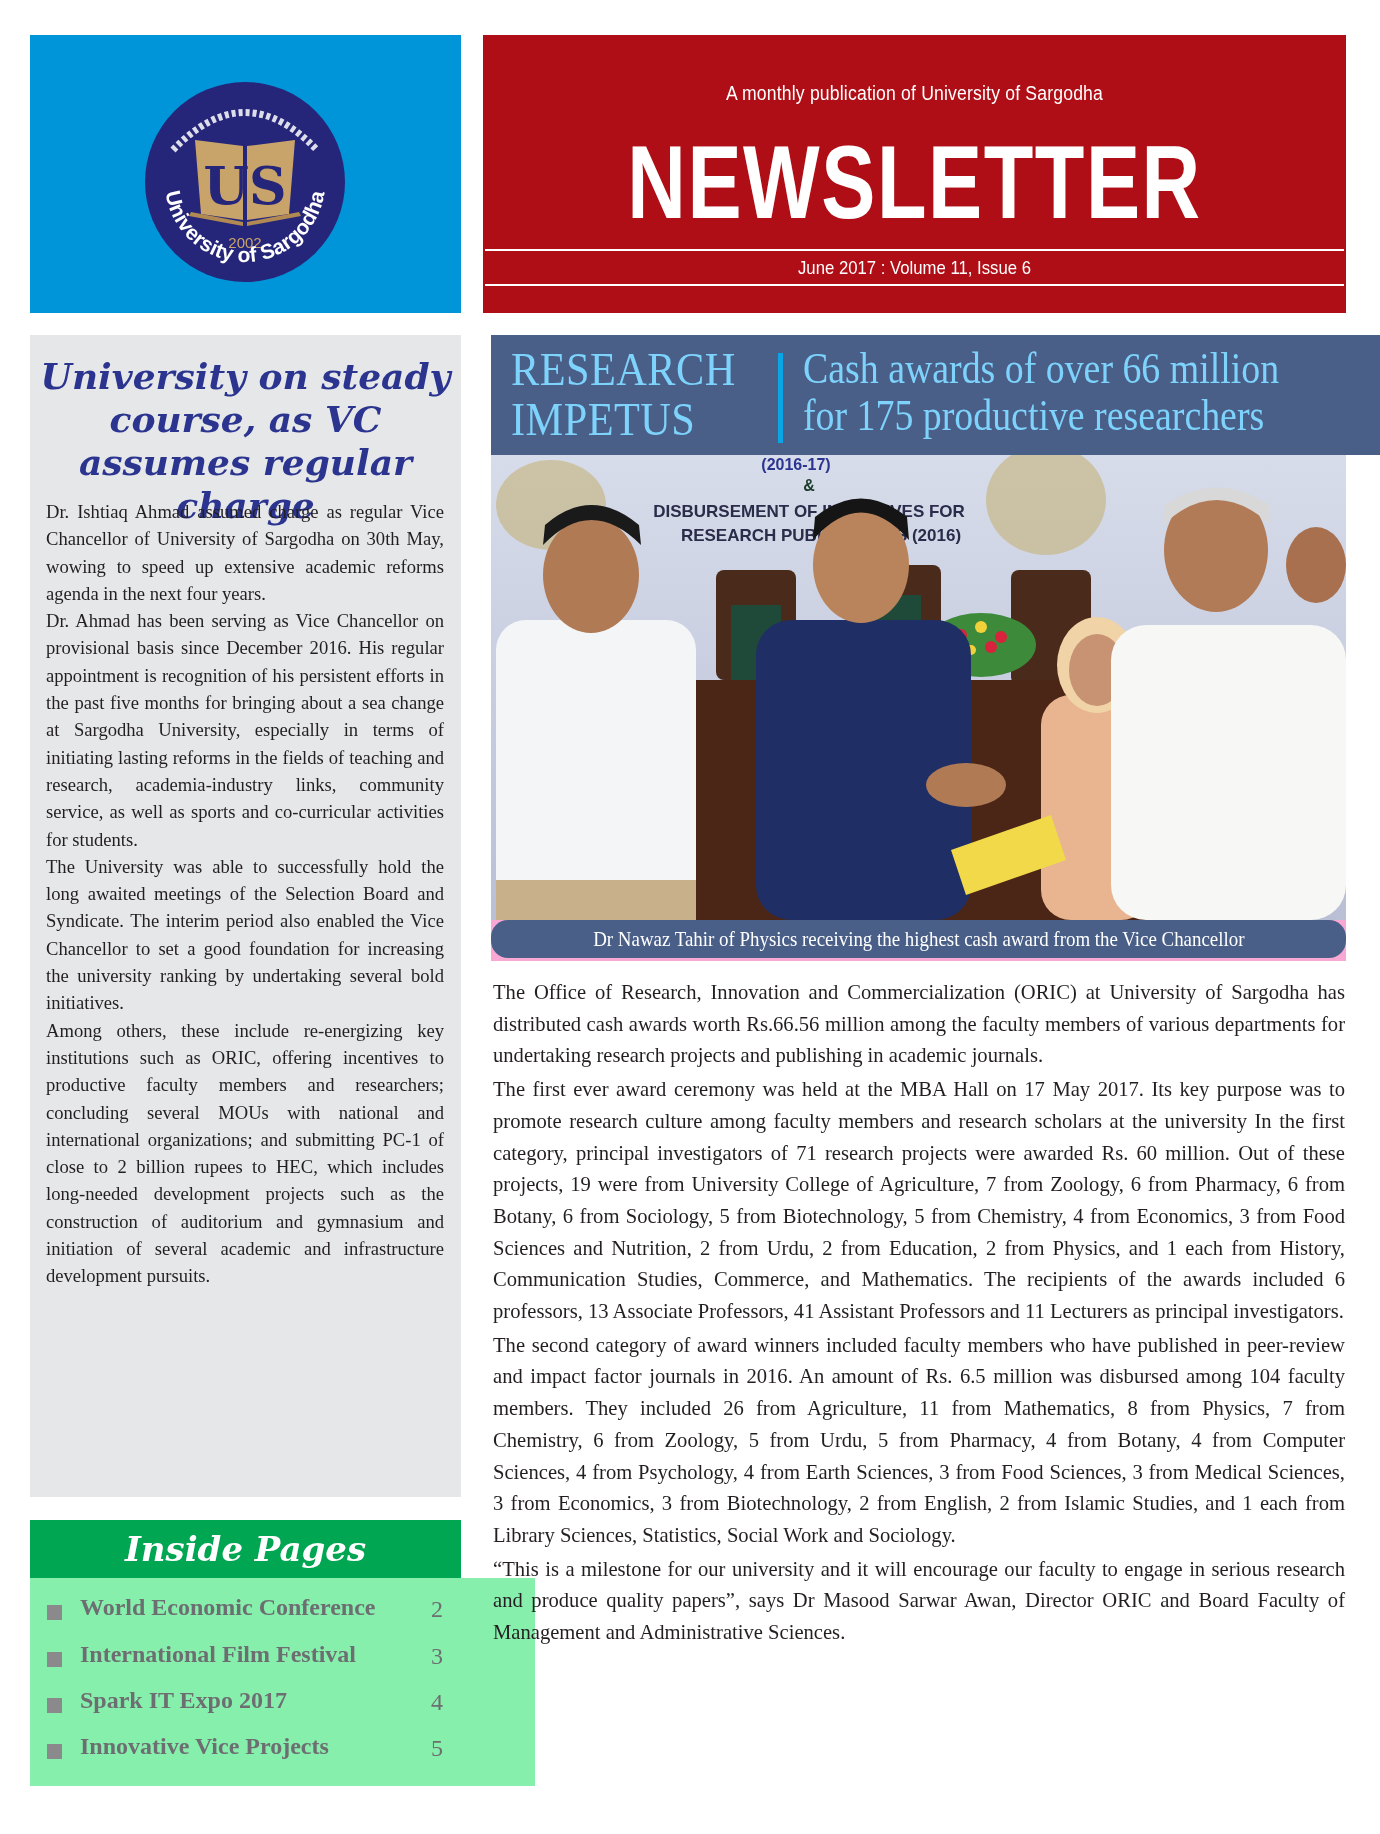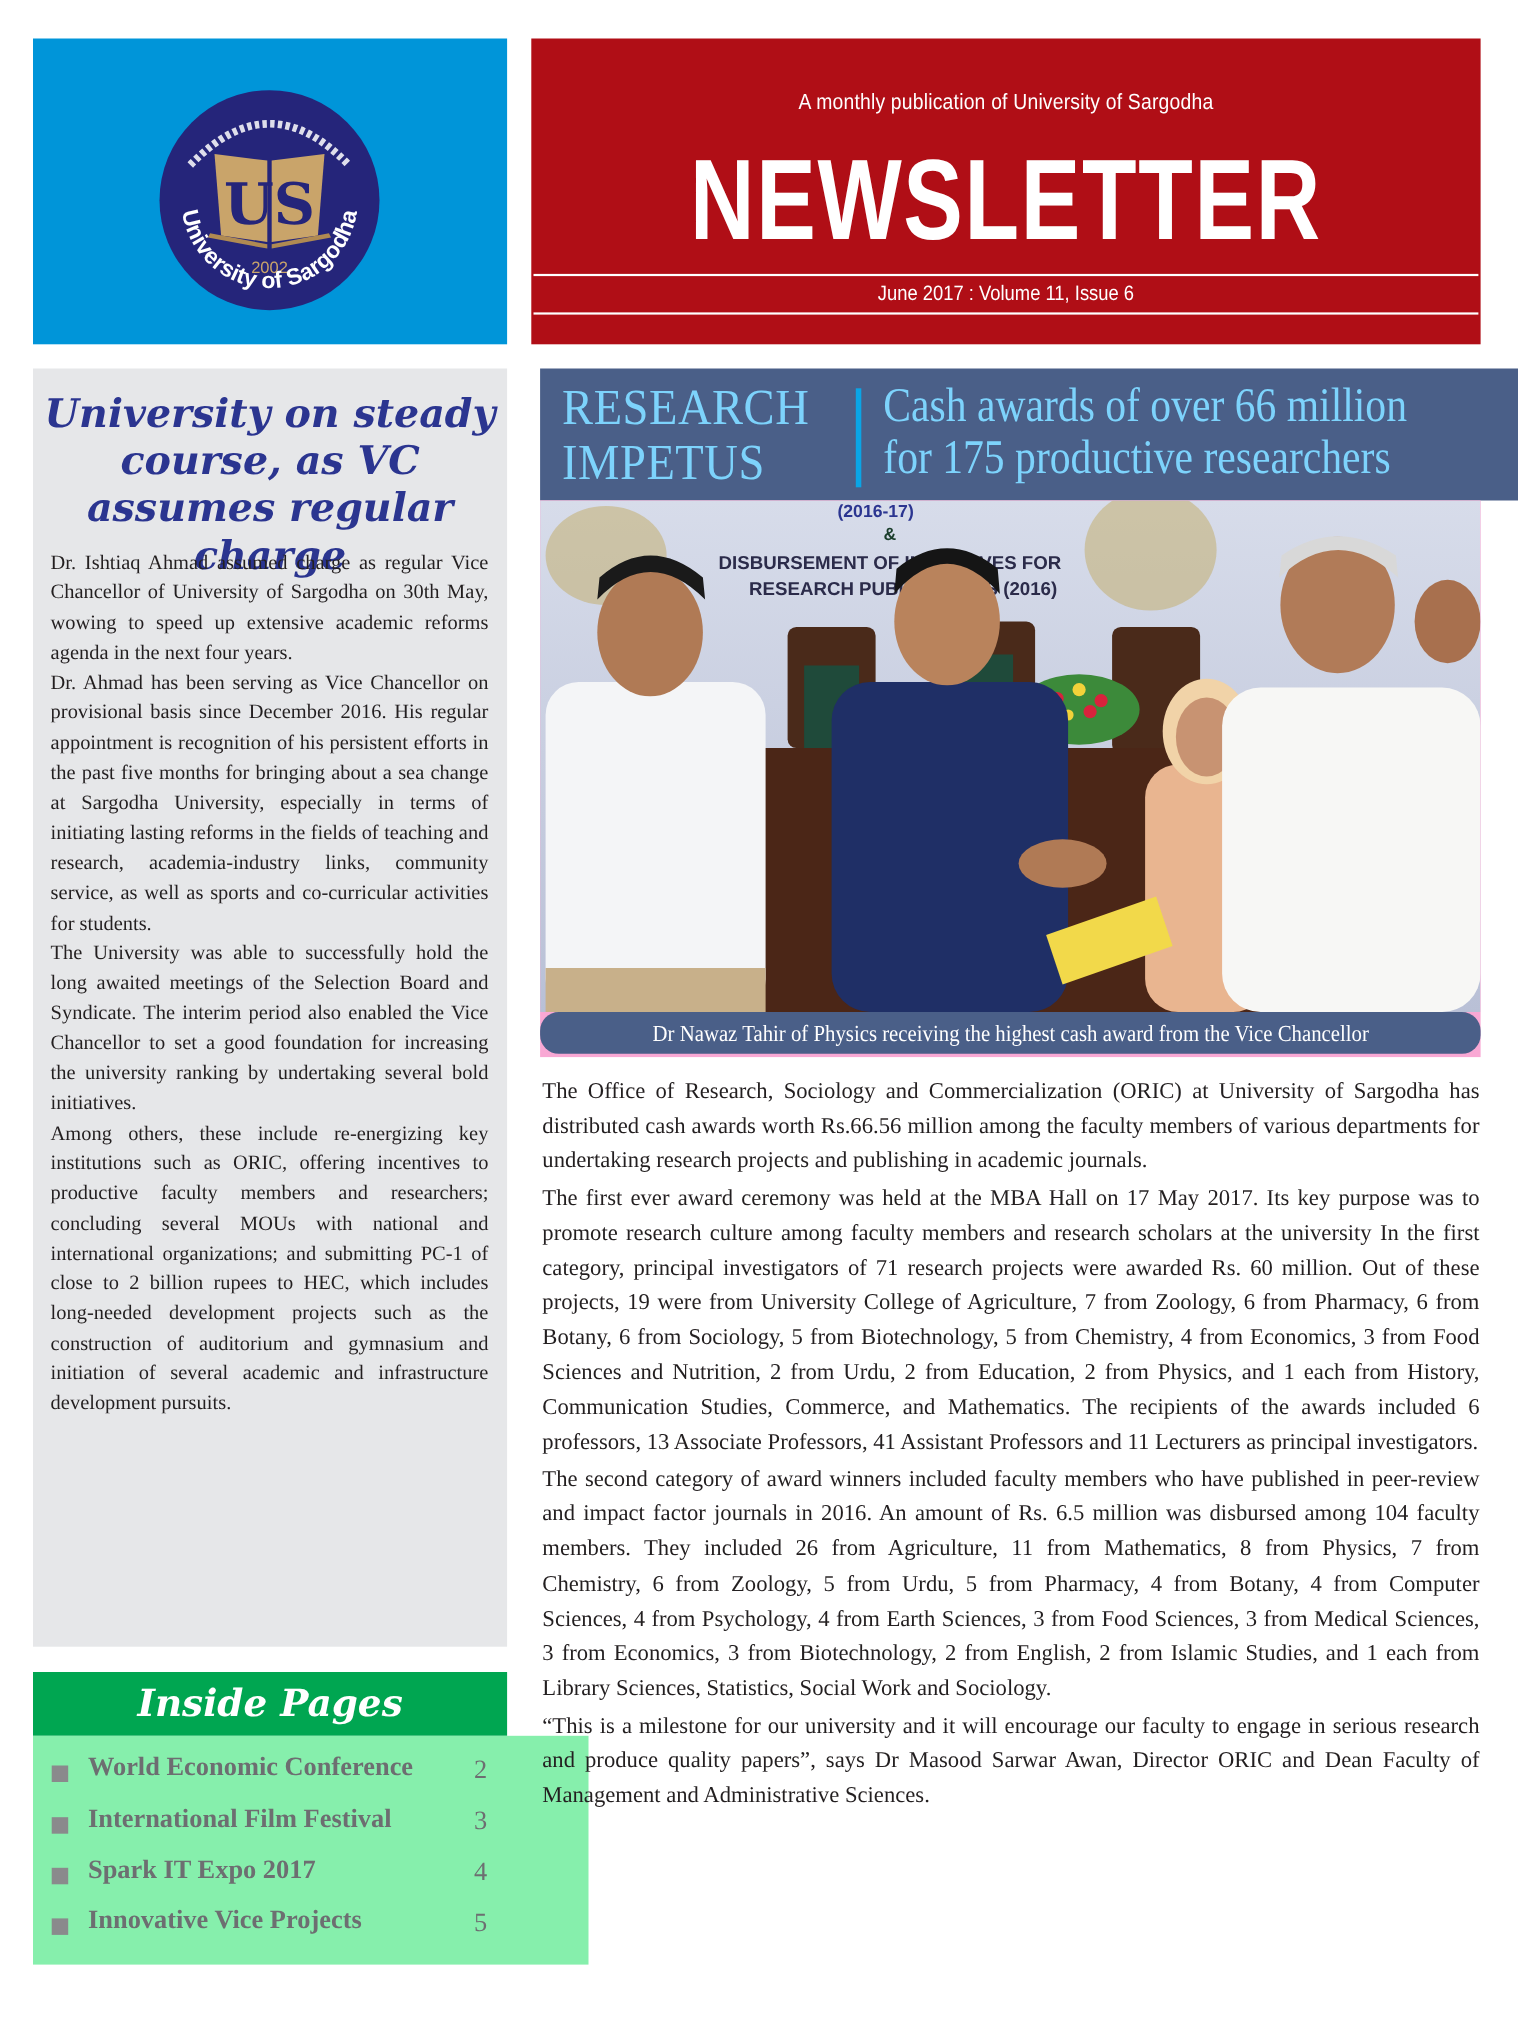--- a/index.html
+++ b/index.html
@@ -178,17 +178,17 @@
     <ellipse cx="475" cy="330" rx="40" ry="22" fill="#b07a55"></ellipse>
     <path d="M460 395 L560 360 L575 405 L475 440 Z" fill="#f2d94a"></path>
   </svg>
 </div>
 
 <div id="caption-bar" class="abs">
   <span id="caption-text">Dr Nawaz Tahir of Physics receiving the highest cash award from the Vice Chancellor</span>
 </div>
 
 <div id="article" class="abs">
-  <p>The Office of Research, Sociology and Commercialization (ORIC) at University of Sargodha has distributed cash awards worth Rs.66.56 million among the faculty members of various departments for undertaking research projects and publishing in academic journals.</p>
+  <p>The Office of Research, Innovation and Commercialization (ORIC) at University of Sargodha has distributed cash awards worth Rs.66.56 million among the faculty members of various departments for undertaking research projects and publishing in academic journals.</p>
   <p>The first ever award ceremony was held at the MBA Hall on 17 May 2017. Its key purpose was to promote research culture among faculty members and research scholars at the university In the first category, principal investigators of 71 research projects were awarded Rs. 60 million. Out of these projects, 19 were from University College of Agriculture, 7 from Zoology, 6 from Pharmacy, 6 from Botany, 6 from Sociology, 5 from Biotechnology, 5 from Chemistry, 4 from Economics, 3 from Food Sciences and Nutrition, 2 from Urdu, 2 from Education, 2 from Physics, and 1 each from History, Communication Studies, Commerce, and Mathematics. The recipients of the awards included 6 professors, 13 Associate Professors, 41 Assistant Professors and 11 Lecturers as principal investigators.</p>
   <p>The second category of award winners included faculty members who have published in peer-review and impact factor journals in 2016. An amount of Rs. 6.5 million was disbursed among 104 faculty members. They included 26 from Agriculture, 11 from Mathematics, 8 from Physics, 7 from Chemistry, 6 from Zoology, 5 from Urdu, 5 from Pharmacy, 4 from Botany, 4 from Computer Sciences, 4 from Psychology, 4 from Earth Sciences, 3 from Food Sciences, 3 from Medical Sciences, 3 from Economics, 3 from Biotechnology, 2 from English, 2 from Islamic Studies, and 1 each from Library Sciences, Statistics, Social Work and Sociology.</p>
-  <p>“This is a milestone for our university and it will encourage our faculty to engage in serious research and produce quality papers”, says Dr Masood Sarwar Awan, Director ORIC and Dean Faculty of Management and Administrative Sciences.</p>
+  <p>“This is a milestone for our university and it will encourage our faculty to engage in serious research and produce quality papers”, says Dr Masood Sarwar Awan, Director ORIC and Board Faculty of Management and Administrative Sciences.</p>
 </div>
 
 </body></html>

